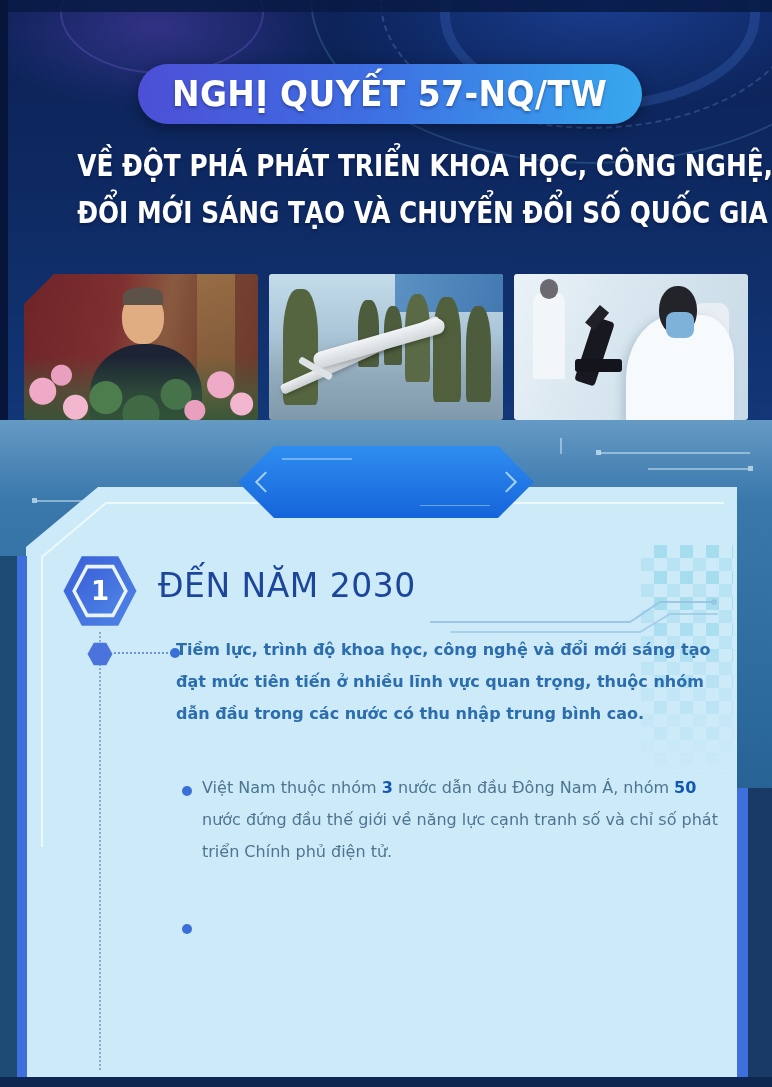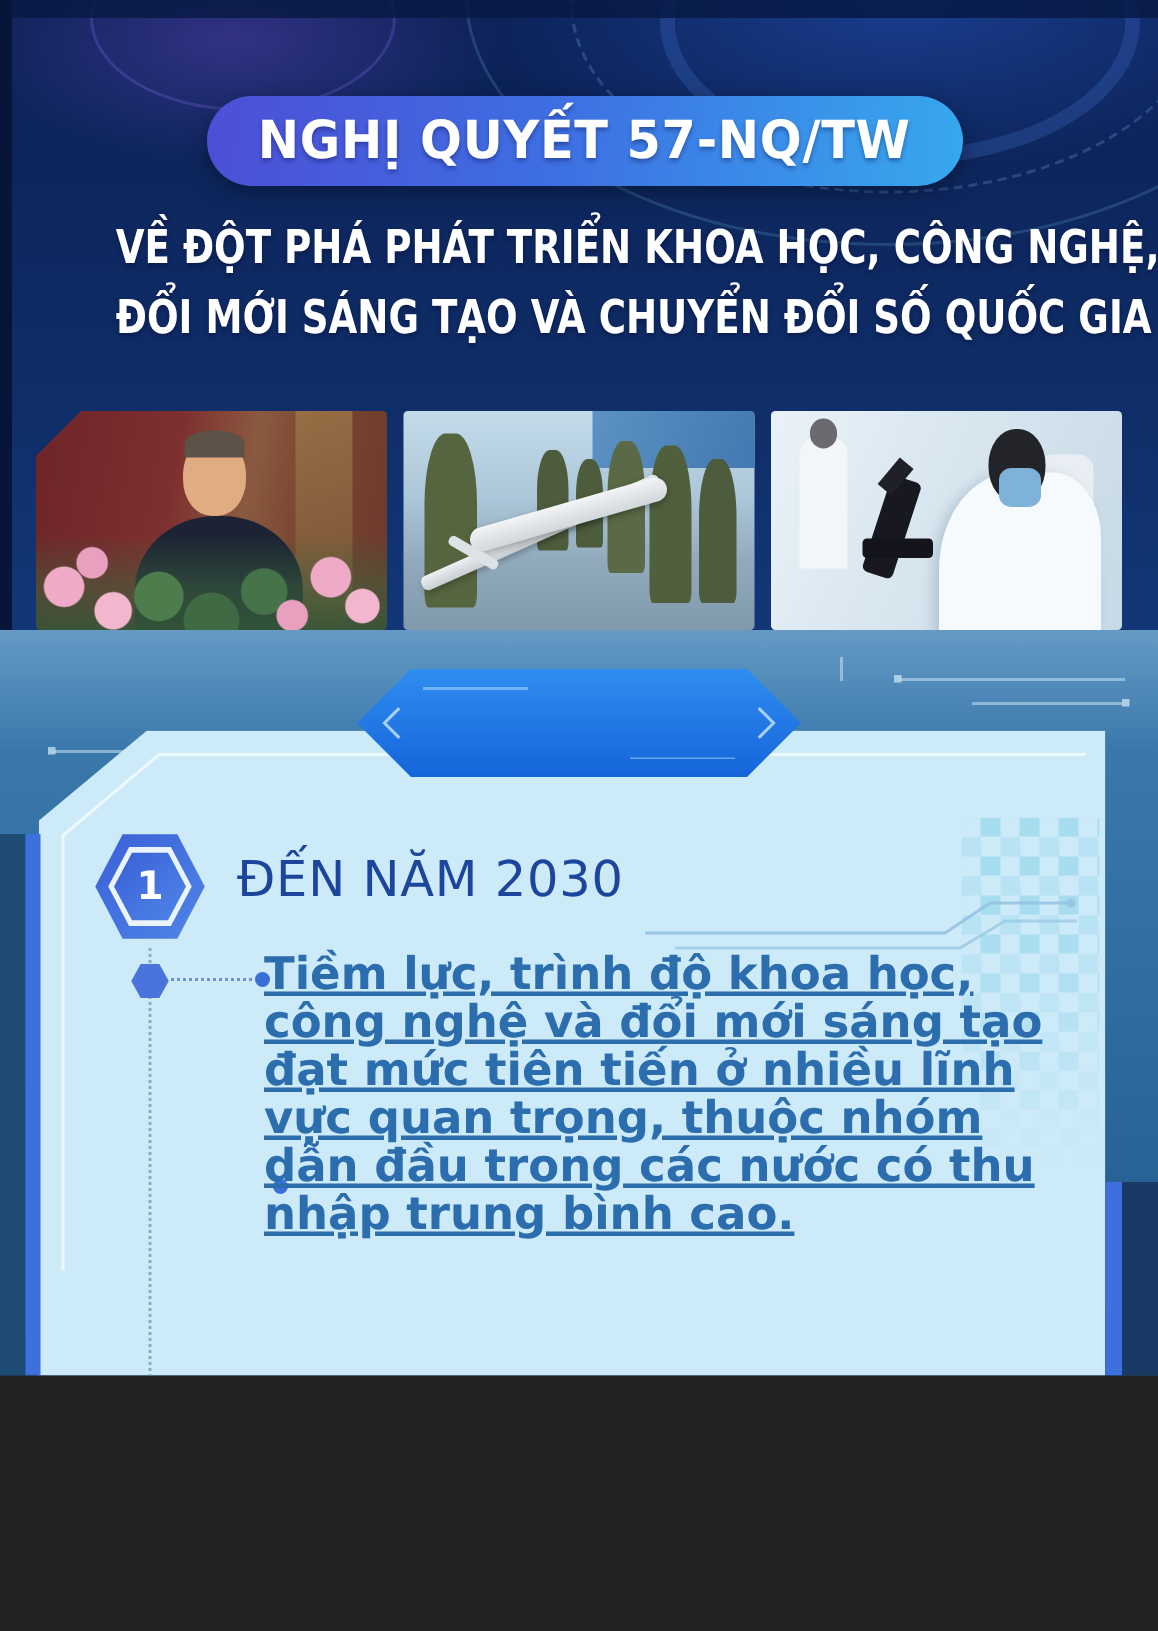--- a/index.html
+++ b/index.html
@@ -1,17 +1,17 @@
 <!DOCTYPE html>
 <html><head>
 <meta charset="utf-8">
 <style>
   html,body{margin:0;padding:0;background:#222;}
   #poster{
-    position:relative;width:772px;height:917px;overflow:hidden;
+    position:relative;width:772px;height:1087px;overflow:hidden;
     font-family:"DejaVu Sans","Liberation Sans",sans-serif;
     background:linear-gradient(180deg,#0c2258 0%,#11306e 30%,#143a7e 42%);
   }
   
   .top-section{position:absolute;left:0;top:0;width:772px;height:430px;
     background:
       radial-gradient(ellipse 260px 120px at 20% 6%, rgba(96,70,190,.45), transparent 70%),
       radial-gradient(ellipse 420px 160px at 78% 0%, rgba(40,90,200,.5), transparent 70%),
       linear-gradient(180deg,#0b2054 0%,#0f2c66 55%,#123778 100%);
   }
@@ -112,21 +112,21 @@
   .heading-circuit{position:absolute;left:430px;top:588px;}
   
   .vline{position:absolute;left:99px;top:632px;height:438px;border-left:2px dotted #84aecd;}
   .node-hex{position:absolute;left:87px;top:642px;width:26px;height:24px;background:#4a74dc;}
   .hconn{position:absolute;left:114px;top:652px;width:54px;border-top:2px dotted #6f93d2;}
   .dot{position:absolute;width:10px;height:10px;border-radius:50%;background:#3a6fd8;}
   .dot.d1{left:170px;top:648px;}
   .dot.d2{left:182px;top:786px;}
   .dot.d3{left:182px;top:924px;}
   
-  .para{position:absolute;font-size:30px;line-height:32px;text-decoration:underline;}
+  .para{position:absolute;font-size:16px;line-height:32px;}
   .lead-para{left:176px;top:634px;width:552px;color:#2b6dad;font-weight:700;}
   .sub-para{left:202px;top:772px;width:522px;color:#4e7590;font-weight:500;}
   .sub-para.p3{top:910px;}
   .bnum{color:#1159b2;font-weight:800;}
   
   .left-outer-dark{position:absolute;left:0;top:556px;width:17px;height:531px;background:#1d4b74;}
   .left-royal{position:absolute;left:17px;top:556px;width:10px;height:531px;background:#3d6fdd;}
   .right-royal{position:absolute;left:737px;top:788px;width:11px;height:299px;background:#3d6fdd;}
   .right-outer-dark{position:absolute;left:748px;top:788px;width:24px;height:299px;background:#1a3a66;}
   .bottom-bar{position:absolute;left:0;top:1077px;width:772px;height:10px;background:#0d2750;}
@@ -237,20 +237,21 @@
   </svg>
 
   <div class="vline"></div>
   <div class="hex node-hex"></div>
   <div class="hconn"></div>
   <div class="dot d1"></div>
   <div class="dot d2"></div>
   <div class="dot d3"></div>
 
   <div class="para lead-para"><span>Tiềm lực, trình độ khoa học, công nghệ và đổi mới sáng tạo đạt mức tiên tiến ở nhiều lĩnh vực quan trọng, thuộc nhóm dẫn đầu trong các nước có thu nhập trung bình cao.</span></div>
+  <div class="para sub-para"><span>Việt Nam thuộc nhóm </span><span class="bnum">3</span><span> nước dẫn đầu Đông Nam Á, nhóm </span><span class="bnum">50</span><span> nước đứng đầu thế giới về năng lực cạnh tranh số và chỉ số phát triển Chính phủ điện tử.</span></div>
 
   <div class="left-outer-dark"></div>
   <div class="left-royal"></div>
   <div class="right-royal"></div>
   <div class="right-outer-dark"></div>
   <div class="bottom-bar"></div>
 
 </div>
 
 </body></html>

